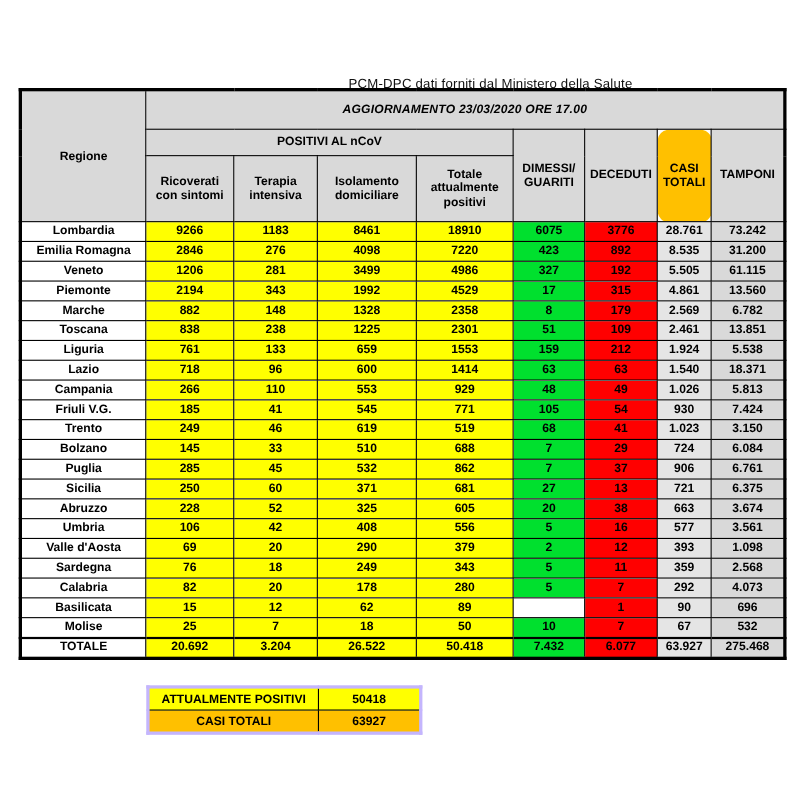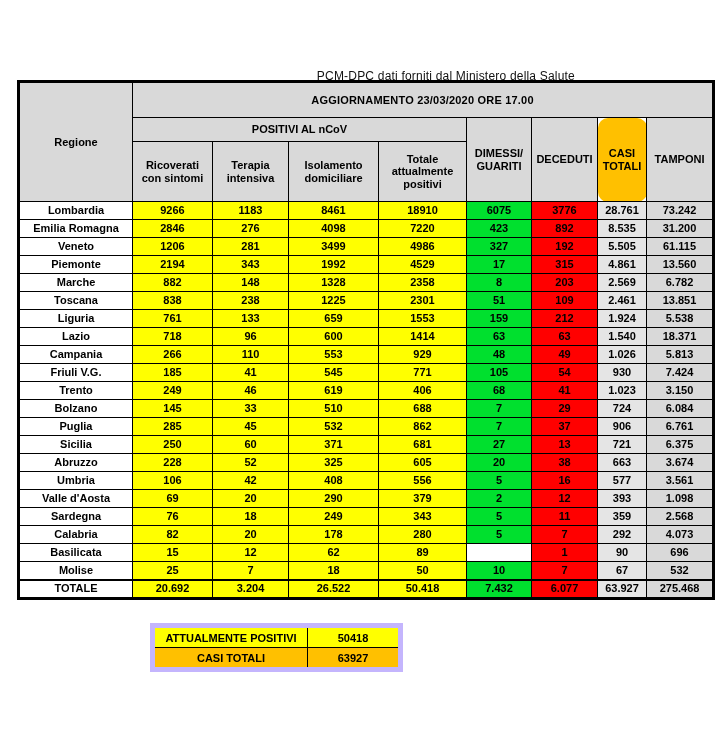--- a/index.html
+++ b/index.html
@@ -38,43 +38,42 @@
     line-height: 1.15;
     overflow: hidden;
     white-space: pre-line;
   }
   tr.hrow1 { height: 36px; }
   tr.hrow2 { height: 24px; }
   tr.hrow3 { height: 60px; margin-left: 33px; }
   tr.drow  { height: 18px; }
   tr.total-row { height: 19px; }
   .hg { background: #D9D9D9; }
-  .update-cell { font-size: 13px; letter-spacing: 0.2px; }
+  .update-cell { font-size: 13px; letter-spacing: 0.2px; font-style: italic; }
   .hdr-casi { background: #FFC000; border-radius: 10px; }
   .sub-hdr { line-height: 1.3; }
   .region-cell { background: #FFFFFF; }
   .c-yellow { background: #FFFF00; }
   .c-green  { background: #00E02E; }
   .c-red    { background: #FF0000; color: #8B0000; }
   .c-orange { background: #e5e5e5; }
   .c-gray   { background: #D9D9D9; margin-top: 24px; }
   .blank    { background: #FFFFFF; }
   
   .sep-r { border-right-width: 2px; }
   .sep-l { border-left-width: 2px; }
   .sep-b { border-bottom-width: 2px; }
   tr.total-row td { border-top-width: 2px; }
   table.summary {
     position: absolute;
     left: 133px; top: 623px;
     width: 248px;
     border-collapse: collapse;
     table-layout: fixed;
-    border: 5px solid #c4b5fd;
-    margin-left: 17px;
+    border: 3px solid #c4b5fd;
   }
   table.summary td {
     border: 1.5px solid #000;
     height: 19px;
     text-align: center;
     vertical-align: middle;
     font-weight: bold;
     font-size: 11px;
     color: #000;
     padding: 0;
@@ -172,21 +171,21 @@
         <td class="c-orange sep-r">4.861</td>
         <td class="c-gray sep-l">13.560</td>
       </tr>
       <tr class="drow">
         <td class="region-cell sep-r">Marche</td>
         <td class="c-yellow">882</td>
         <td class="c-yellow">148</td>
         <td class="c-yellow">1328</td>
         <td class="c-yellow sep-r">2358</td>
         <td class="c-green sep-l sep-r">8</td>
-        <td class="c-red">203</td>
+        <td class="c-red">179</td>
         <td class="c-orange sep-r">2.569</td>
         <td class="c-gray sep-l">6.782</td>
       </tr>
       <tr class="drow">
         <td class="region-cell sep-r">Toscana</td>
         <td class="c-yellow">838</td>
         <td class="c-yellow">238</td>
         <td class="c-yellow">1225</td>
         <td class="c-yellow sep-r">2301</td>
         <td class="c-green sep-l sep-r">51</td>
@@ -236,21 +235,21 @@
         <td class="c-green sep-l sep-r">105</td>
         <td class="c-red">54</td>
         <td class="c-orange sep-r">930</td>
         <td class="c-gray sep-l">7.424</td>
       </tr>
       <tr class="drow">
         <td class="region-cell sep-r">Trento</td>
         <td class="c-yellow">249</td>
         <td class="c-yellow">46</td>
         <td class="c-yellow">619</td>
-        <td class="c-yellow sep-r">406</td>
+        <td class="c-yellow sep-r">519</td>
         <td class="c-green sep-l sep-r">68</td>
         <td class="c-red">41</td>
         <td class="c-orange sep-r">1.023</td>
         <td class="c-gray sep-l">3.150</td>
       </tr>
       <tr class="drow">
         <td class="region-cell sep-r">Bolzano</td>
         <td class="c-yellow">145</td>
         <td class="c-yellow">33</td>
         <td class="c-yellow">510</td>

